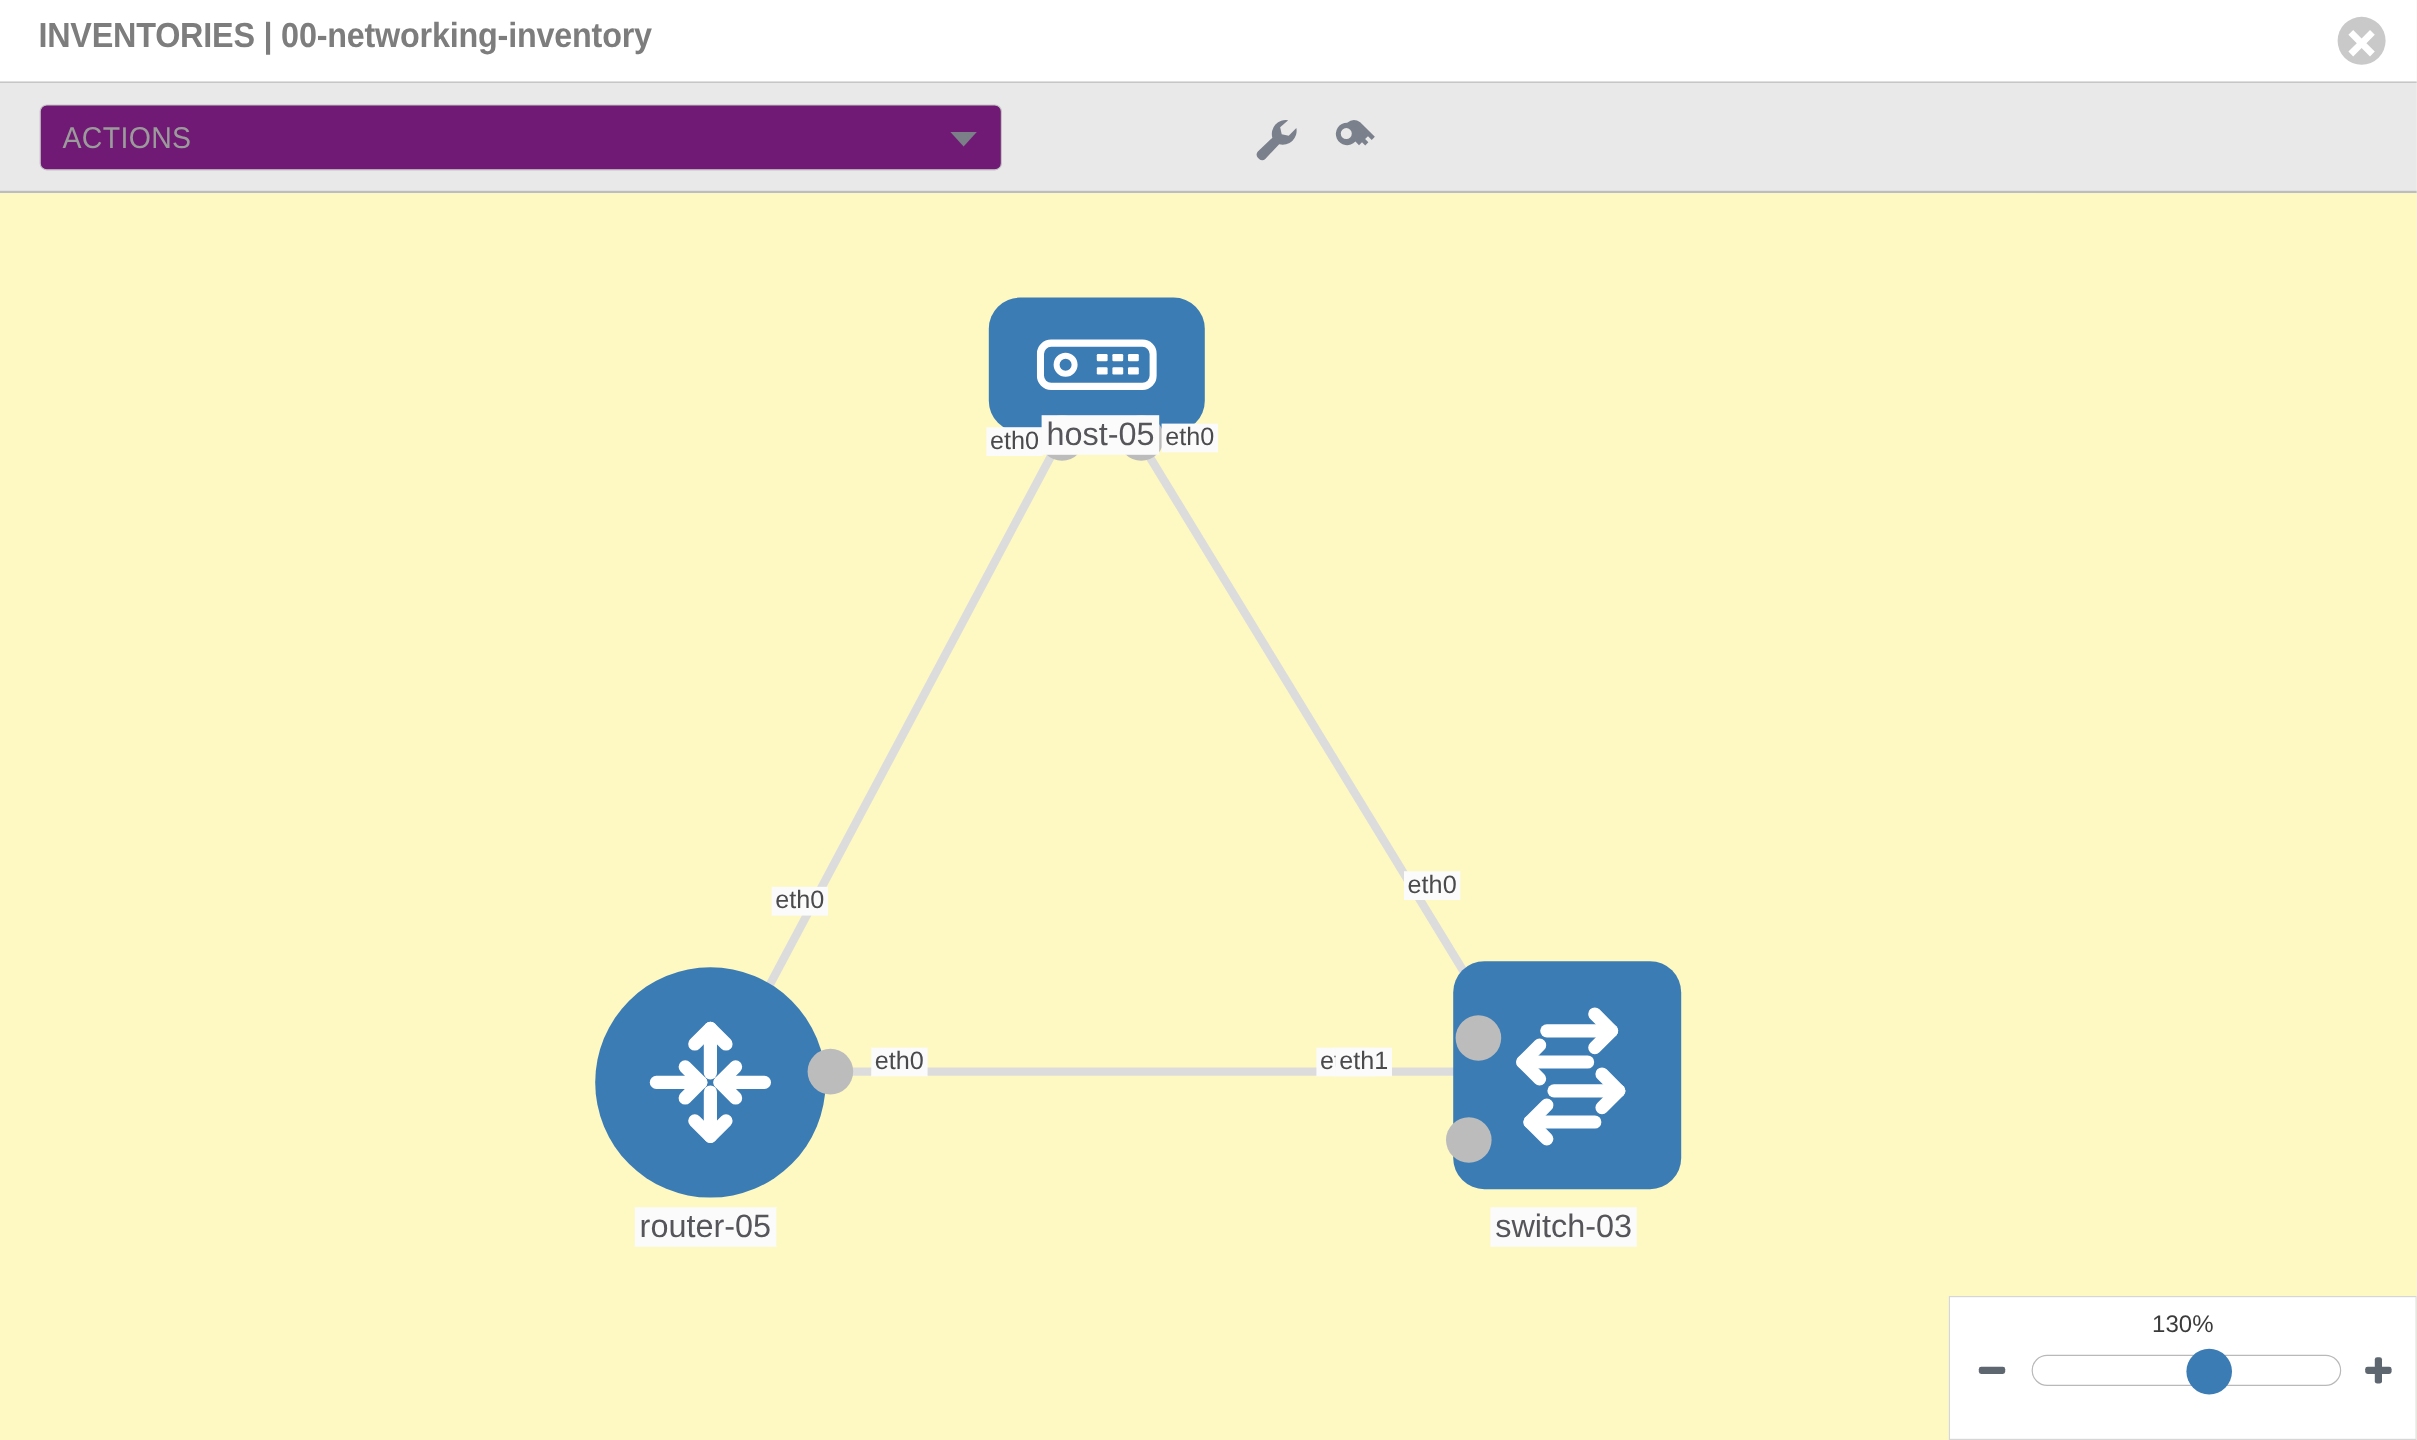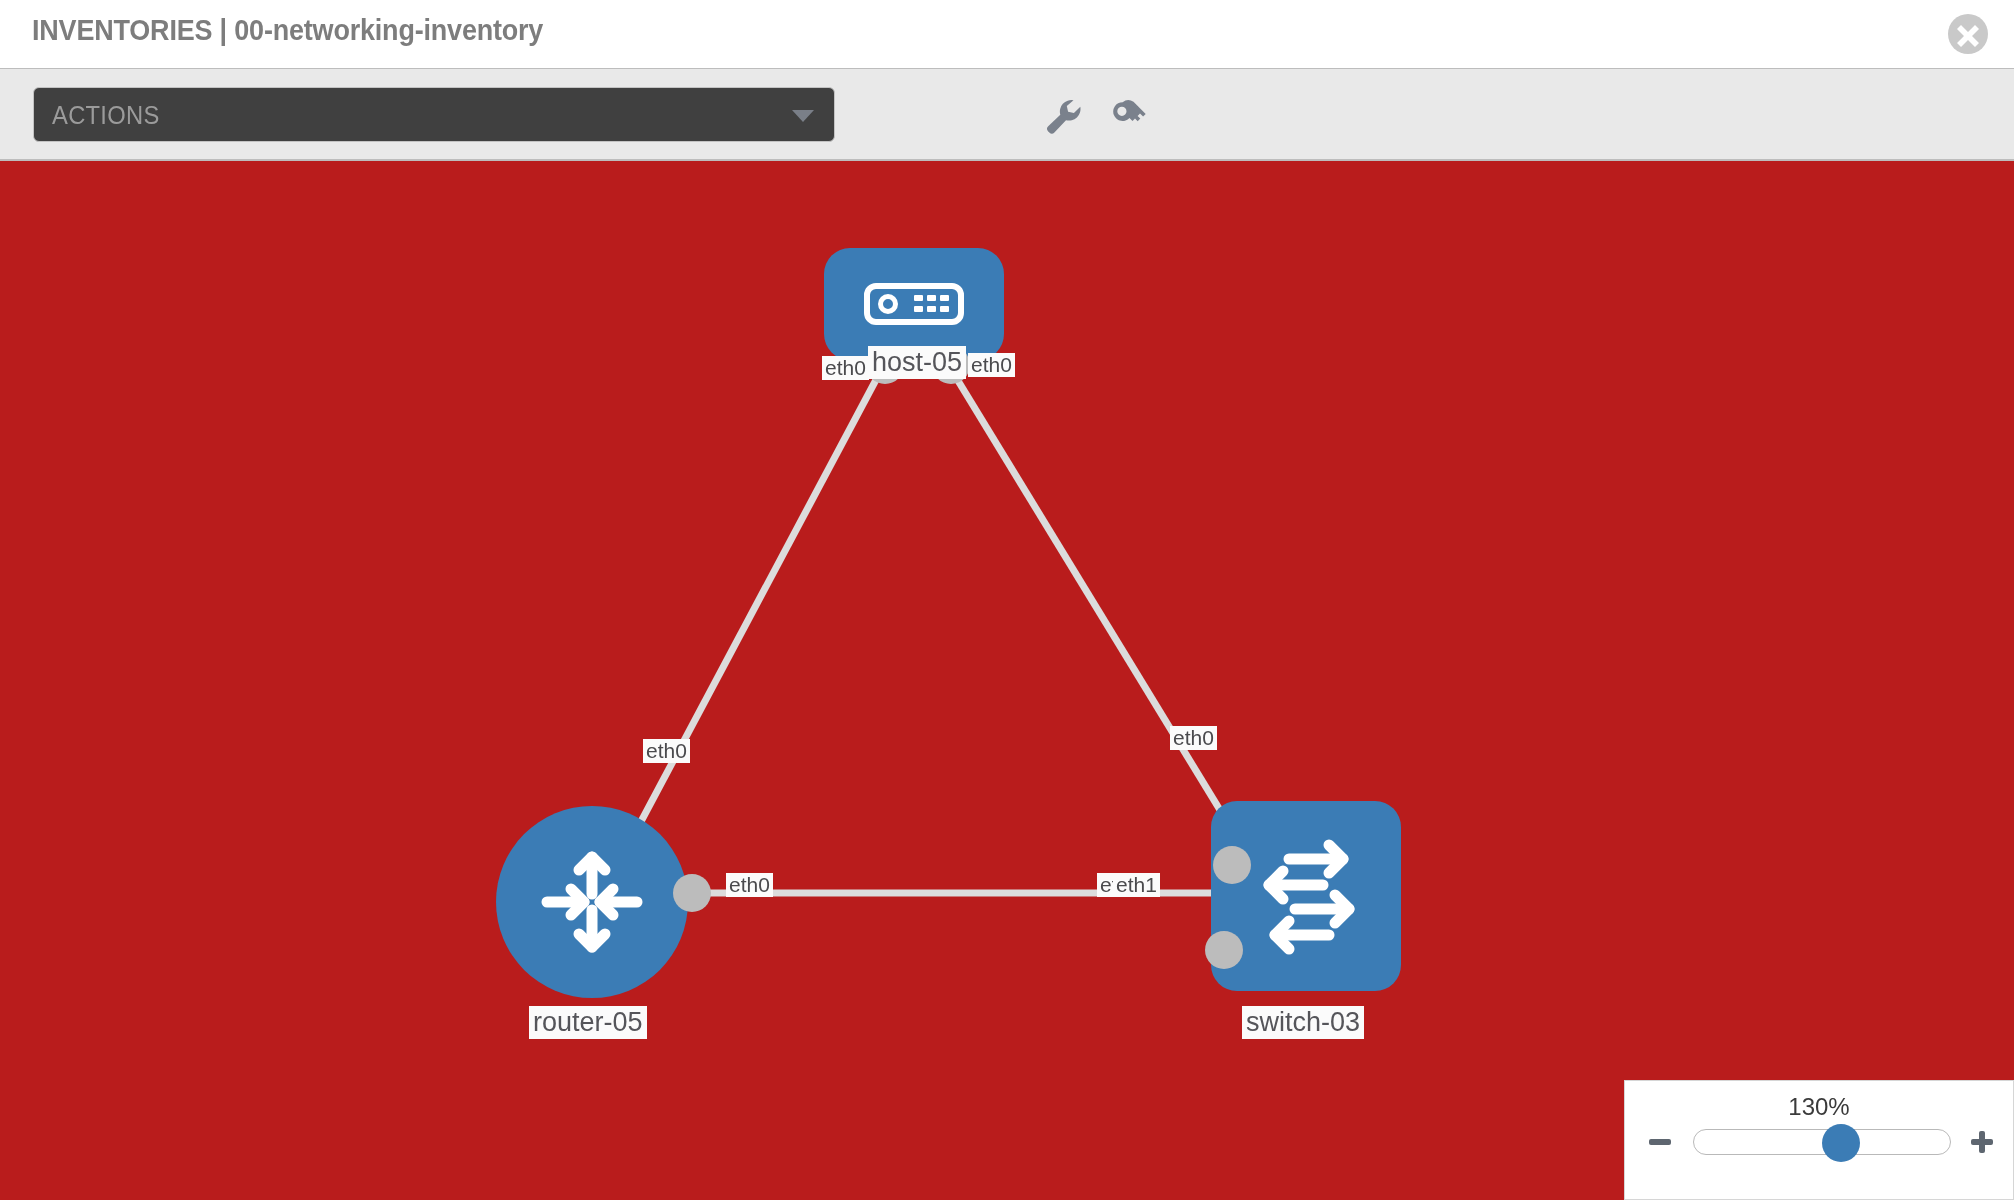--- a/index.html
+++ b/index.html
@@ -31,21 +31,21 @@
 
   
   .toolbar {
     position: absolute; left: 0; top: 68px; width: 2014px; height: 93px;
     background: #e9e9e9;
     border-top: 1px solid #bdbdbd;
     border-bottom: 2px solid #bdbdbd;
   }
   .actions-select {
     position: absolute; left: 33px; top: 18px; width: 802px; height: 55px;
-    background: #404040; border: 1px solid #c3c3c3; border-radius: 6px;
+    background: #701a75; border: 1px solid #c3c3c3; border-radius: 6px;
     cursor: pointer;
   }
   .actions-select .lbl {
     position: absolute; left: 18px; top: 13px;
     font-size: 25px; color: #9b9b9b; letter-spacing: 0.3px;
     transform: scaleX(0.95); transform-origin: left center;
   }
   .caret {
     position: absolute; right: 20px; top: 50%; margin-top: -5px;
     width: 0; height: 0;
@@ -66,21 +66,21 @@
   }
   .search-box .lbl {
     position: absolute; left: 18px; top: 13px;
     font-size: 25px; color: #9b9b9b; letter-spacing: 0.3px;
     transform: scaleX(0.95); transform-origin: left center;
   }
 
   
   .canvas {
     position: absolute; left: 0; top: 161px; width: 2014px; height: 1039px;
-    background: #b91c1c; overflow: hidden;
+    background: #fef9c3; overflow: hidden;
   }
   .topology { position: absolute; left: 0; top: 0; width: 2014px; height: 1039px; }
 
   
   .node { position: absolute; }
   .node-shape {
     position: absolute; left: 0; top: 0;
     background: #3b7cb5; display: flex;
     align-items: center; justify-content: center;
     cursor: pointer;
@@ -104,21 +104,21 @@
     pointer-events: none;
   }
 
   
   .zoom-panel {
     position: absolute; right: 0; bottom: 0; width: 390px; height: 120px;
     background: #ffffff; border: 1px solid #d6d6d6;
   }
   .zoom-value {
     position: absolute; left: 0; right: 0; top: 12px; text-align: center;
-    font-size: 24px; color: #3b3b3b;
+    font-size: 20px; color: #3b3b3b;
   }
   .zoom-minus, .zoom-plus {
     position: absolute; top: 48px; cursor: pointer; color: #5e6670;
   }
   .zoom-minus { left: 22px; }
   .zoom-plus  { right: 18px; }
   .zoom-track {
     position: absolute; left: 68px; top: 48px; width: 258px; height: 26px;
     border: 1px solid #b9b9b9; border-radius: 13px; background: #ffffff;
     cursor: pointer;

